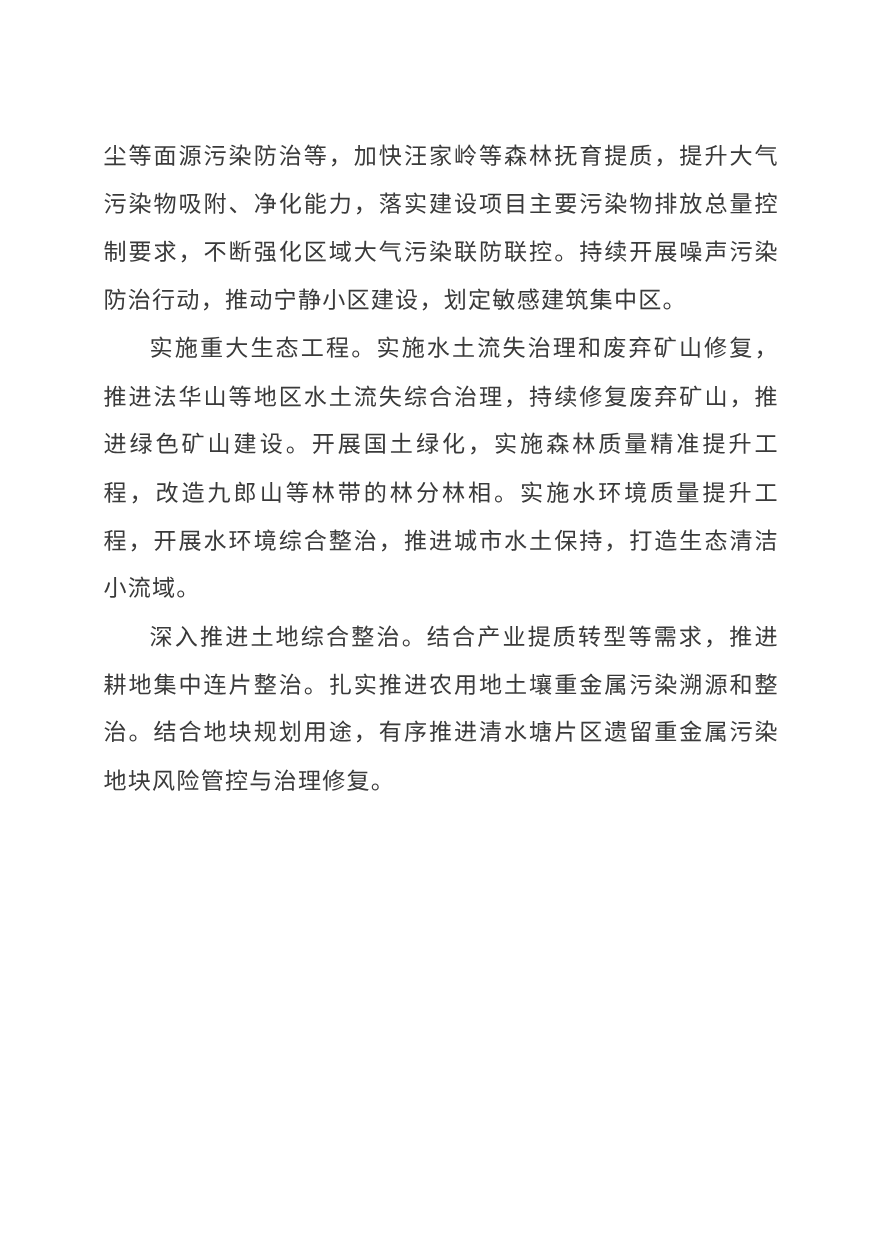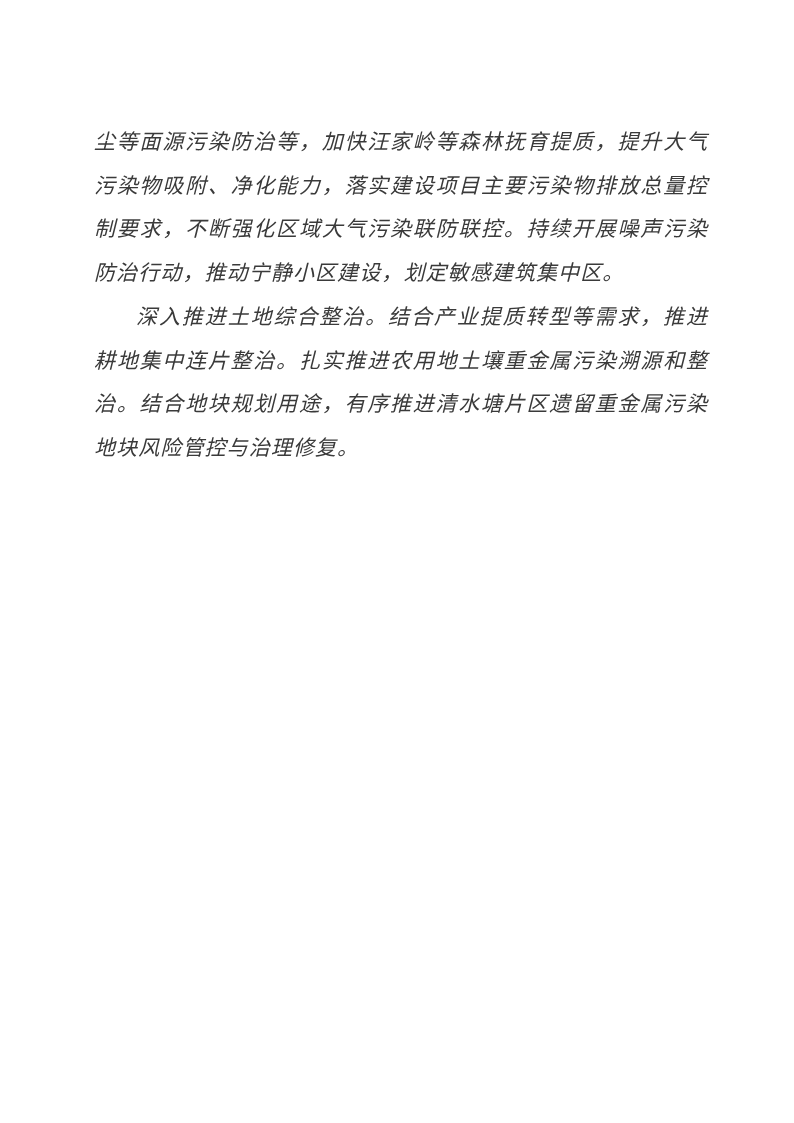--- a/index.html
+++ b/index.html
@@ -7,21 +7,20 @@
     padding: 0;
     background: #ffffff;
   }
   .page {
     position: relative;
     width: 794px;
     height: 1123px;
     background: #ffffff;
     overflow: hidden;
     font-family: "Liberation Serif", "DejaVu Serif", serif;
-    font-style: italic;
   }
   .content {
     position: absolute;
     left: 94px;
     top: 121px;
     width: 614px;
     color: #3a3a3a;
   }
   .content p {
     margin: 0;
@@ -43,15 +42,16 @@
   .heading-para span {
     letter-spacing: 1.1px;
   }
 </style>
 </head>
 <body>
 
 <div class="page">
   <div class="content" id="content">
       <p class=""><span>尘等面源污染防治等，加快汪家岭等森林抚育提质，提升大气污染物吸附、净化能力，落实建设项目主要污染物排放总量控制要求，不断强化区域大气污染联防联控。持续开展噪声污染防治行动，推动宁静小区建设，划定敏感建筑集中区。</span></p>
+      <p class="indent"><span class="lead">实施重大生态工程。</span><span>实施水土流失治理和废弃矿山修复，推进法华山等地区水土流失综合治理，持续修复废弃矿山，推进绿色矿山建设。开展国土绿化，实施森林质量精准提升工程，改造九郎山等林带的林分林相。实施水环境质量提升工程，开展水环境综合整治，推进城市水土保持，打造生态清洁小流域。</span></p>
       <p class="indent"><span class="lead">深入推进土地综合整治。</span><span>结合产业提质转型等需求，推进耕地集中连片整治。扎实推进农用地土壤重金属污染溯源和整治。结合地块规划用途，有序推进清水塘片区遗留重金属污染地块风险管控与治理修复。</span></p>
     </div>
 </div>
 
 </body></html>

